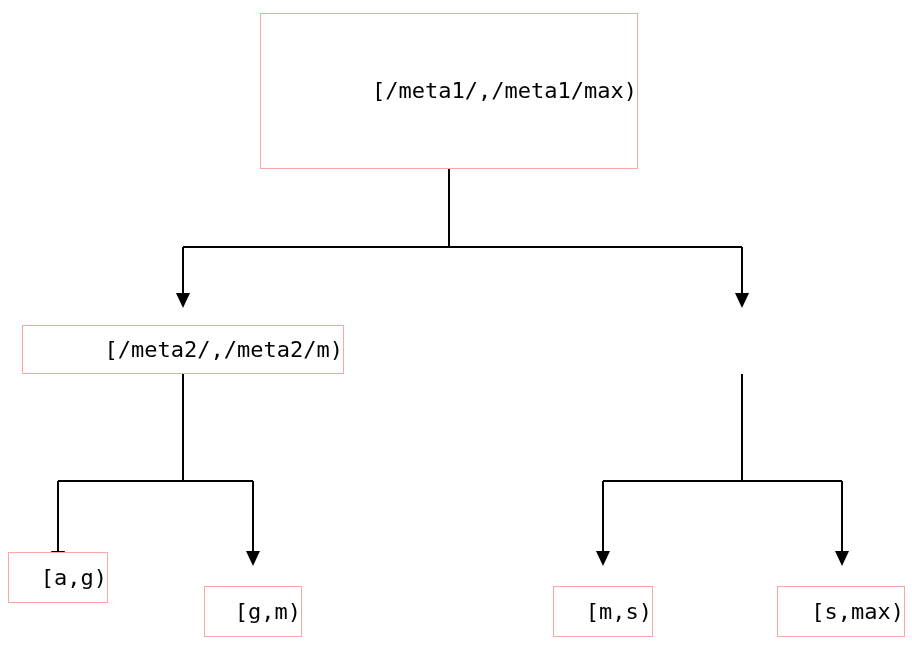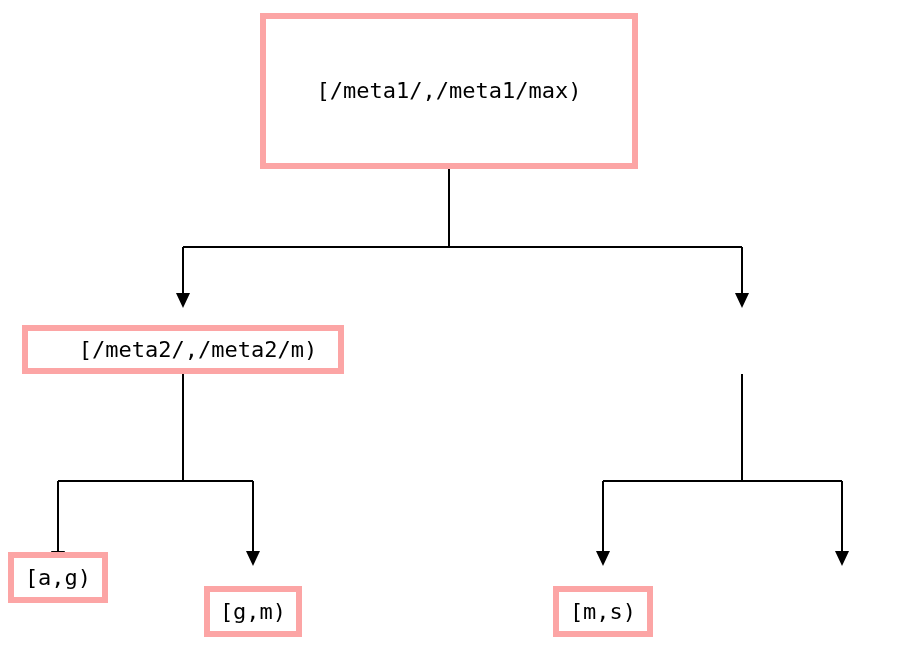--- a/index.html
+++ b/index.html
@@ -19,25 +19,25 @@
   .connectors {
     position: absolute;
     left: 0;
     top: 0;
     width: 912px;
     height: 652px;
   }
   .node {
     position: absolute;
     box-sizing: border-box;
-    border: 6px solid #fca5a5;
+    border: 1px solid #fca5a5;
     background: #ffffff;
     display: flex;
     align-items: center;
-    justify-content: center;
+    justify-content: flex-end;
     font-size: 22px;
     line-height: 1;
     white-space: nowrap;
   }
   .node span {
     display: inline-block;
   }
 </style>
 </head>
 <body>
@@ -73,14 +73,17 @@
   </div>
 
   <div class="node" style="left:553px; top:586px; width:100px; height:51px;">
     <span>[m,s)</span>
   </div>
 
   <div class="node" style="left:204px; top:586px; width:98px; height:51px;">
     <span>[g,m)</span>
   </div>
 
+  <div class="node" style="left:777px; top:586px; width:128px; height:51px;">
+    <span>[s,max)</span>
+  </div>
 
 </div>
 
 </body></html>

